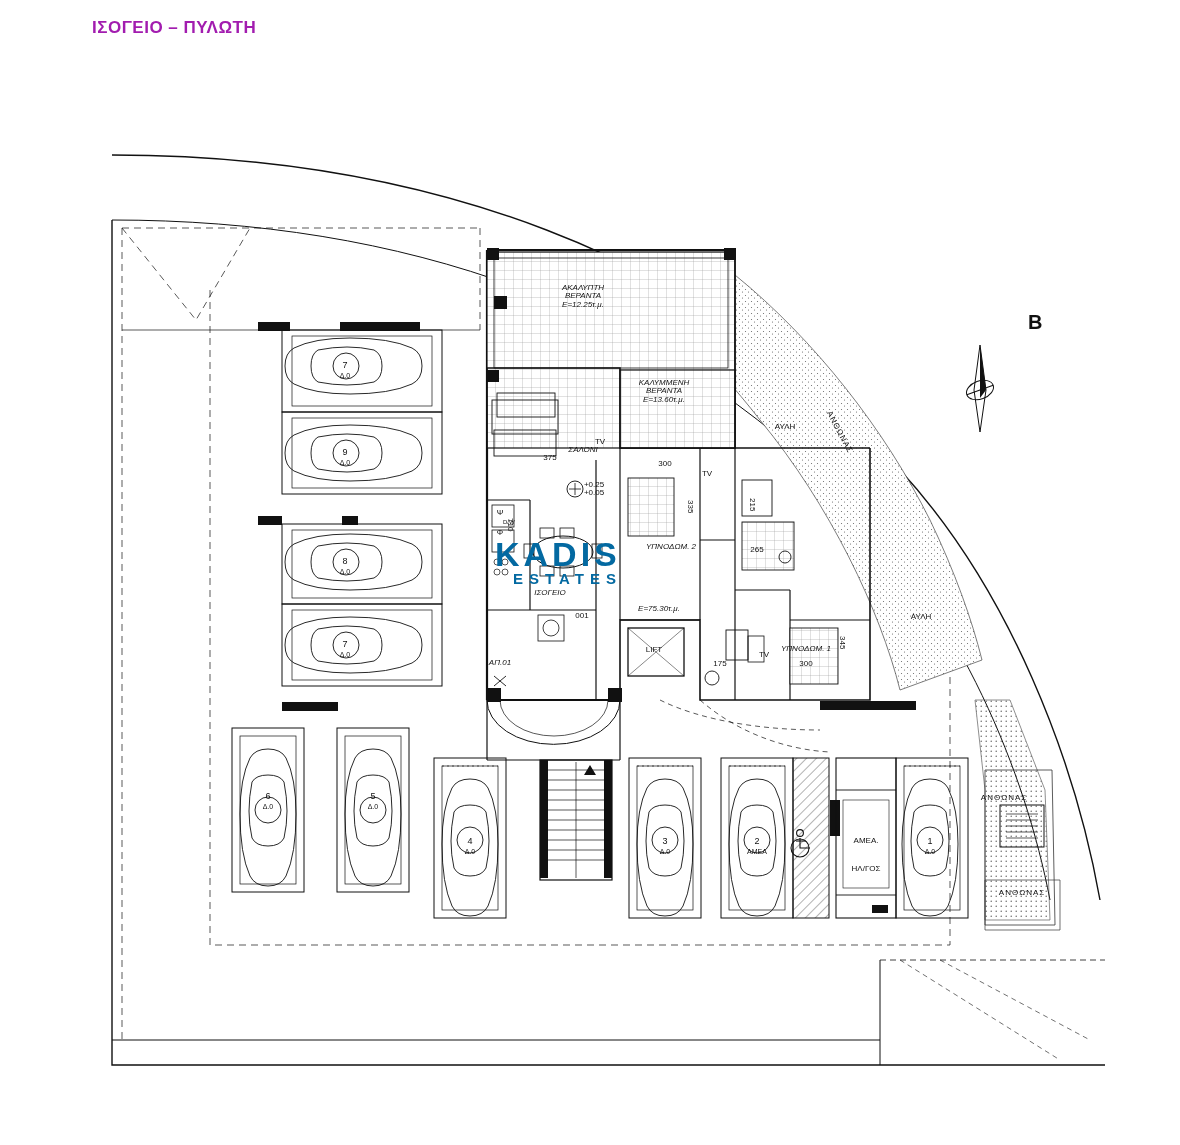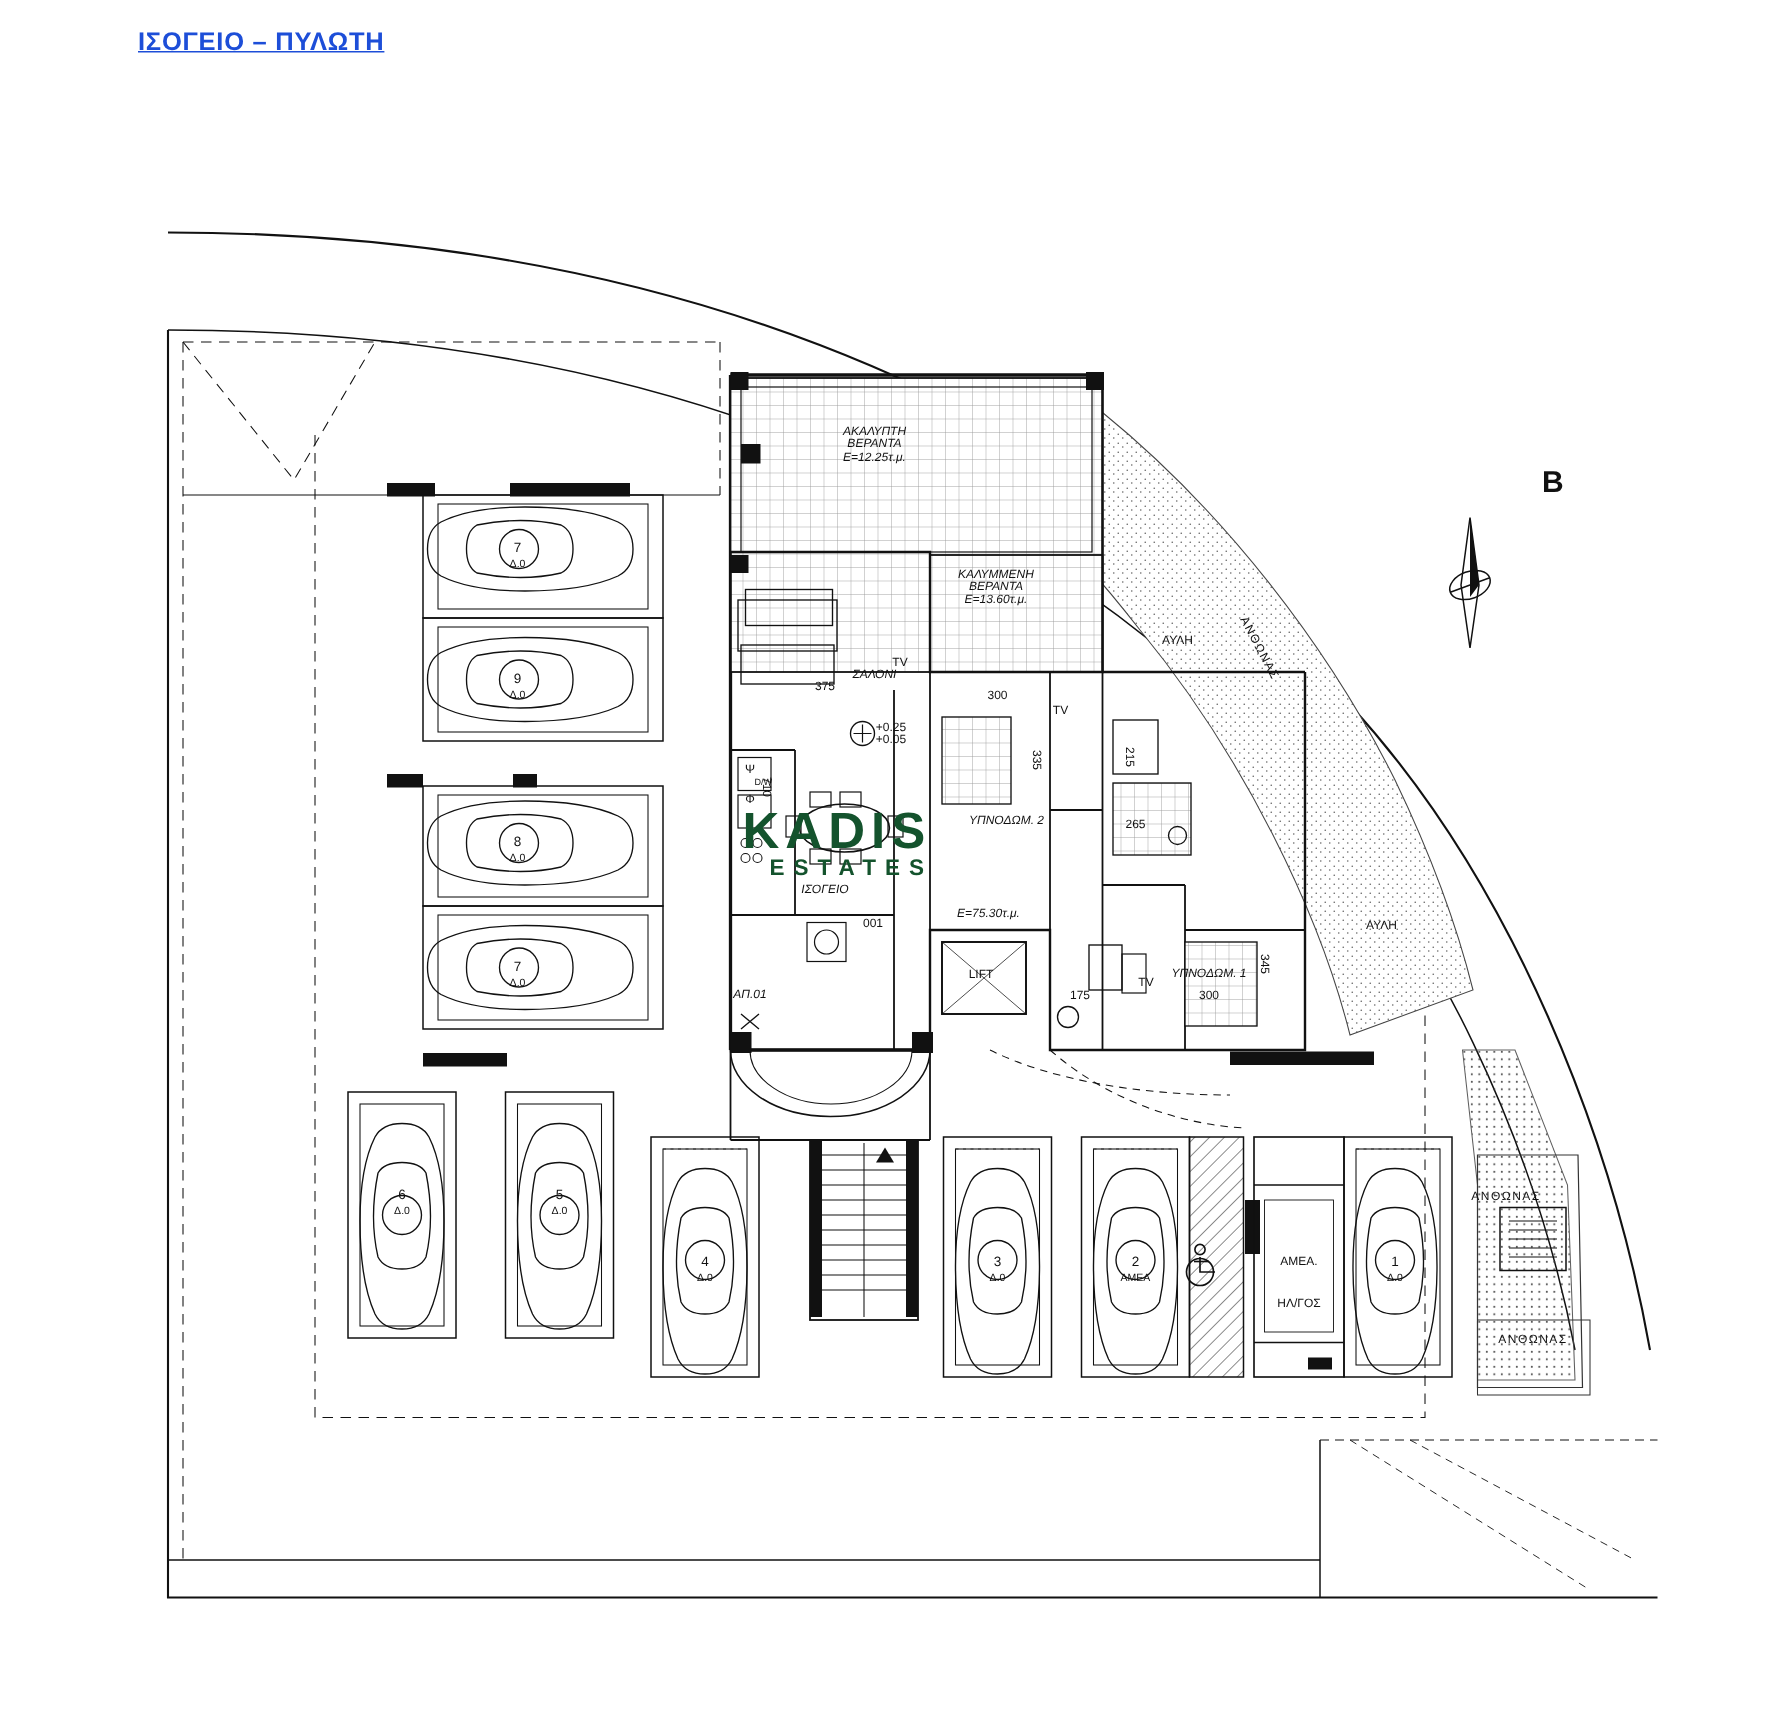--- a/index.html
+++ b/index.html
@@ -9,23 +9,22 @@
     font-family:"Liberation Sans", sans-serif;
     color:#111;
     position:relative;
     overflow:hidden;
   }
   #plan-title{
     position:absolute;
     left:92px; top:18px;
     font-size:17px;
     font-weight:bold;
-    text-decoration:underline;
     letter-spacing:.5px;
-    color:#1d4ed8;
+    color:#a21caf;
   }
   .stage{
     position:absolute;
     left:0; top:0; width:1016px; height:1145px;
   }
   svg.plan{ position:absolute; left:0; top:0; }
   .lbl{
     position:absolute;
     font-size:8px;
     color:#111;
@@ -44,21 +43,21 @@
     transform:translateX(-50%);
     line-height:1.15;
     color:#111;
   }
   .carnum b{ font-weight:400; display:block; }
   .watermark{
     position:absolute;
     left:495px; top:535px;
     font-size:34px;
     letter-spacing:4px;
-    color:#14532d;
+    color:#0369a1;
     font-weight:bold;
     pointer-events:none;
     user-select:none;
   }
   .watermark small{
     display:block;
     font-size:15px;
     letter-spacing:6px;
     margin-top:-4px;
     margin-left:18px;

